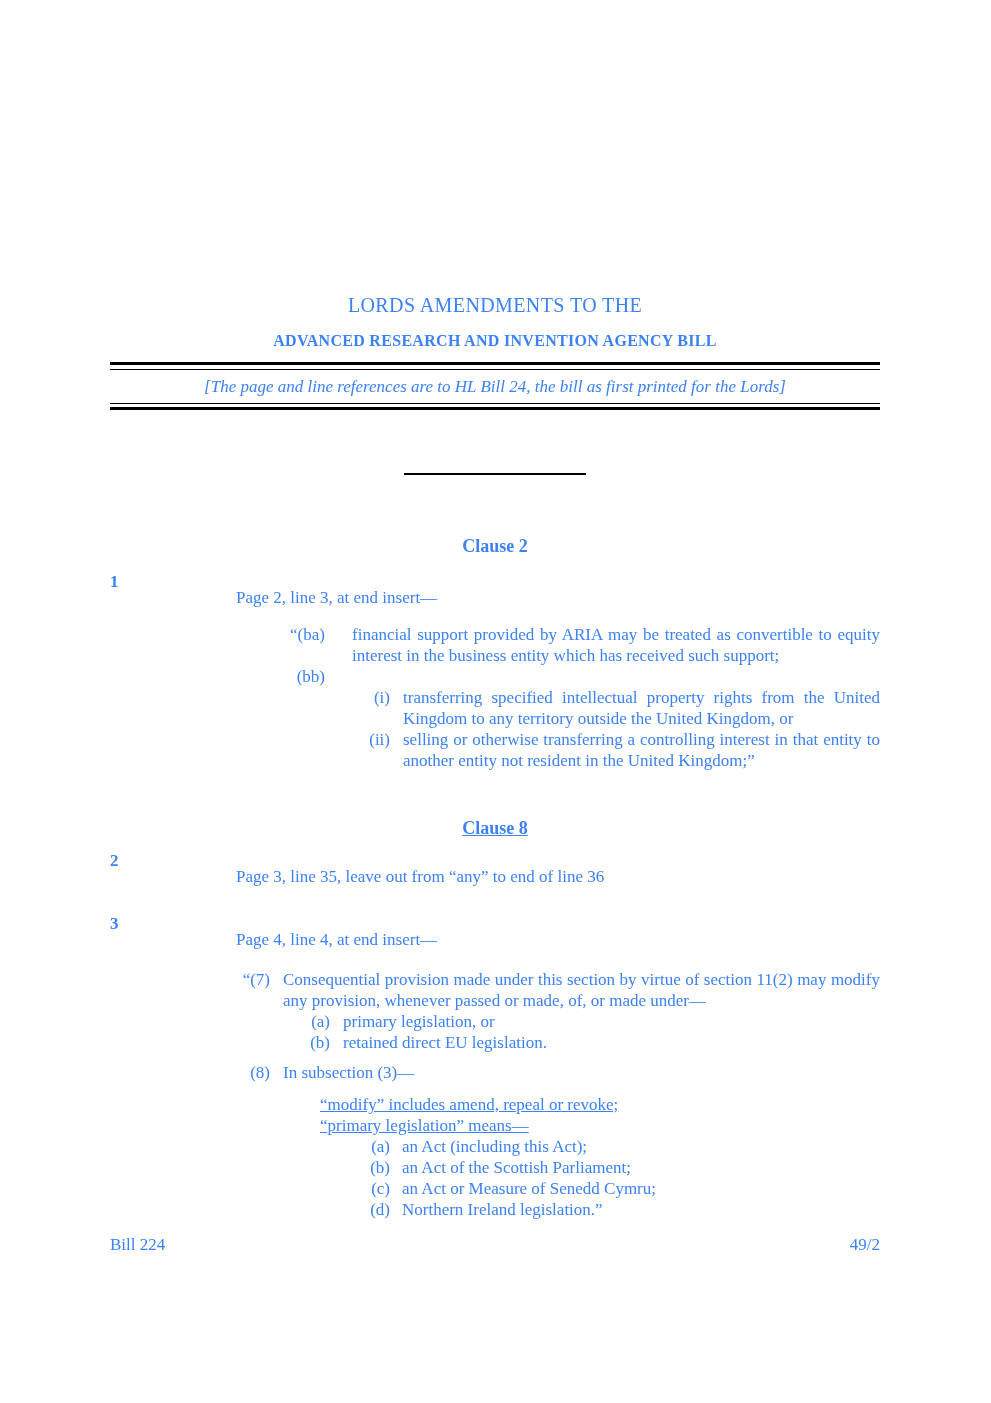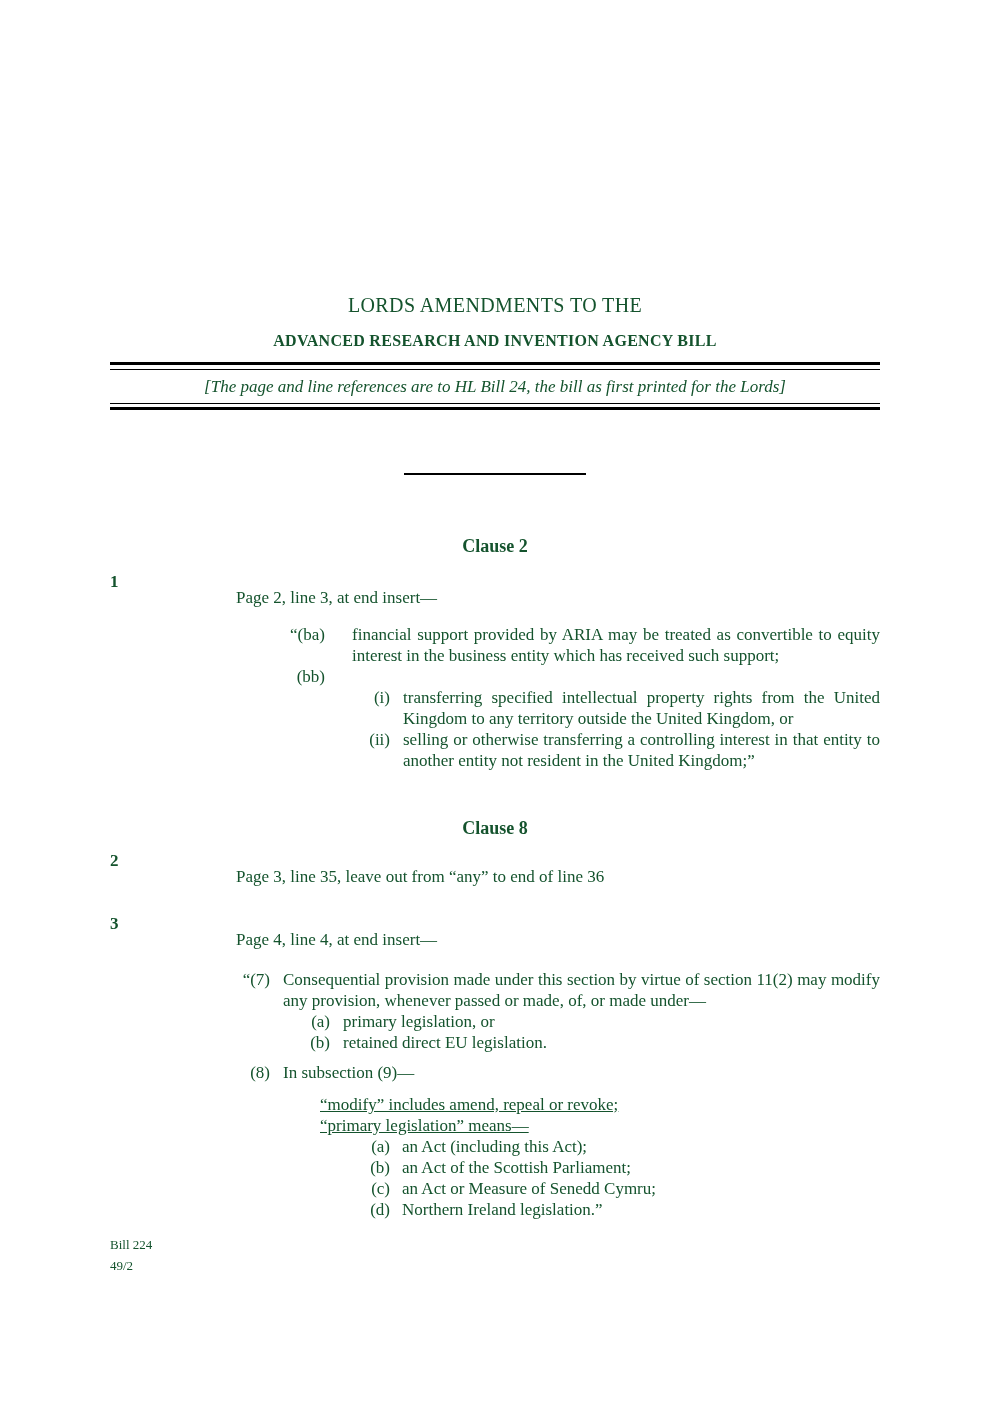--- a/index.html
+++ b/index.html
@@ -7,21 +7,21 @@
     padding: 0;
     background: #ffffff;
   }
   .page {
     position: relative;
     width: 991px;
     height: 1403px;
     box-sizing: border-box;
     padding: 294px 111px 0 110px;
     background: #ffffff;
-    color: #14532d;
+    color: #3b82f6;
     font-family: "Liberation Serif", "DejaVu Serif", serif;
     font-size: 17px;
     line-height: 21px;
     overflow: hidden;
   }
   
   .supertitle {
     text-align: center;
     font-size: 20px;
     line-height: 22px;
@@ -57,21 +57,21 @@
     margin: 63px auto 0;
   }
   
   .clause {
     margin: 61px 0 0;
     text-align: center;
     font-size: 18px;
     line-height: 20px;
     font-weight: bold;
   }
-  .clause.clause-second { margin-top: 47px; }
+  .clause.clause-second { margin-top: 47px; text-decoration: underline; }
   
   .amendment { display: flex; margin-top: 15px; }
   .amendment.am-2 { margin-top: 12px; }
   .amendment.am-3 { margin-top: 10px; }
   .amend-num {
     width: 110px;
     flex: none;
     font-weight: bold;
   }
   .amend-body { width: 660px; flex: none; }
@@ -96,23 +96,22 @@
   
   .gap-xs { margin-top: 4px; }
   .gap-lg { margin-top: 19px; }
   .gap-md { margin-top: 9px; }
   .gap-md2 { margin-top: 11px; }
   
   .page-footer {
     display: flex;
     justify-content: space-between;
     margin-top: 14px;
-    font-size: 13px;
+    font-size: 17px;
     line-height: 21px;
-    flex-direction: column;
   }
 </style>
 </head>
 <body>
 
 <div class="page">
 
   <header>
     <div class="supertitle">LORDS AMENDMENTS TO THE</div>
     <div class="main-title">ADVANCED RESEARCH AND INVENTION AGENCY BILL</div>
@@ -184,21 +183,21 @@
         <div class="prov-text">primary legislation, or</div>
       </div>
 
       <div class="prov prov-single lvl-subsecpara">
         <span class="prov-label">(b)</span>
         <div class="prov-text">retained direct EU legislation.</div>
       </div>
 
       <div class="prov prov-single lvl-subsec gap-md">
         <span class="prov-label">(8)</span>
-        <div class="prov-text">In subsection (9)—</div>
+        <div class="prov-text">In subsection (3)—</div>
       </div>
 
       <div class="lvl-def gap-md2">“modify” includes amend, repeal or revoke;</div>
       <div class="lvl-def">“primary legislation” means—</div>
 
       <div class="prov prov-single lvl-defpara">
         <span class="prov-label">(a)</span>
         <div class="prov-text">an Act (including this Act);</div>
       </div>
 

